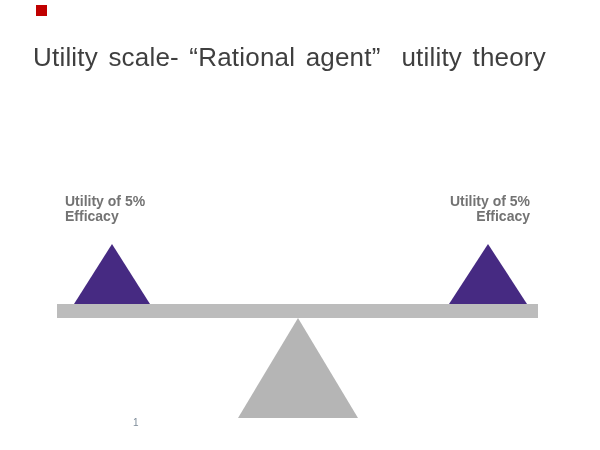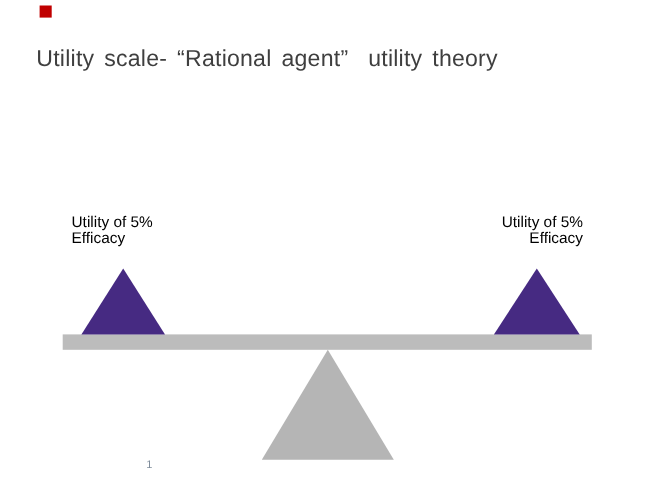--- a/index.html
+++ b/index.html
@@ -12,33 +12,33 @@
     width: 600px;
     height: 450px;
     background: #ffffff;
     overflow: hidden;
     font-family: "Liberation Sans", sans-serif;
   }
   .slide-title {
     position: absolute;
     left: 33px;
     top: 42px;
-    font-size: 21px;
+    font-size: 26px;
     letter-spacing: 0.2px;
     word-spacing: 3px;
     color: #3f3f3f;
     white-space: pre;
   }
   .weight-label {
     position: absolute;
     top: 194px;
     font-size: 14px;
-    font-weight: normal;
+    font-weight: bold;
     line-height: 15px;
-    color: #000000;
+    color: #737373;
   }
   .weight-label.left {
     left: 65px;
     width: 160px;
     text-align: left;
   }
   .weight-label.right {
     left: 370px;
     width: 160px;
     text-align: right;

